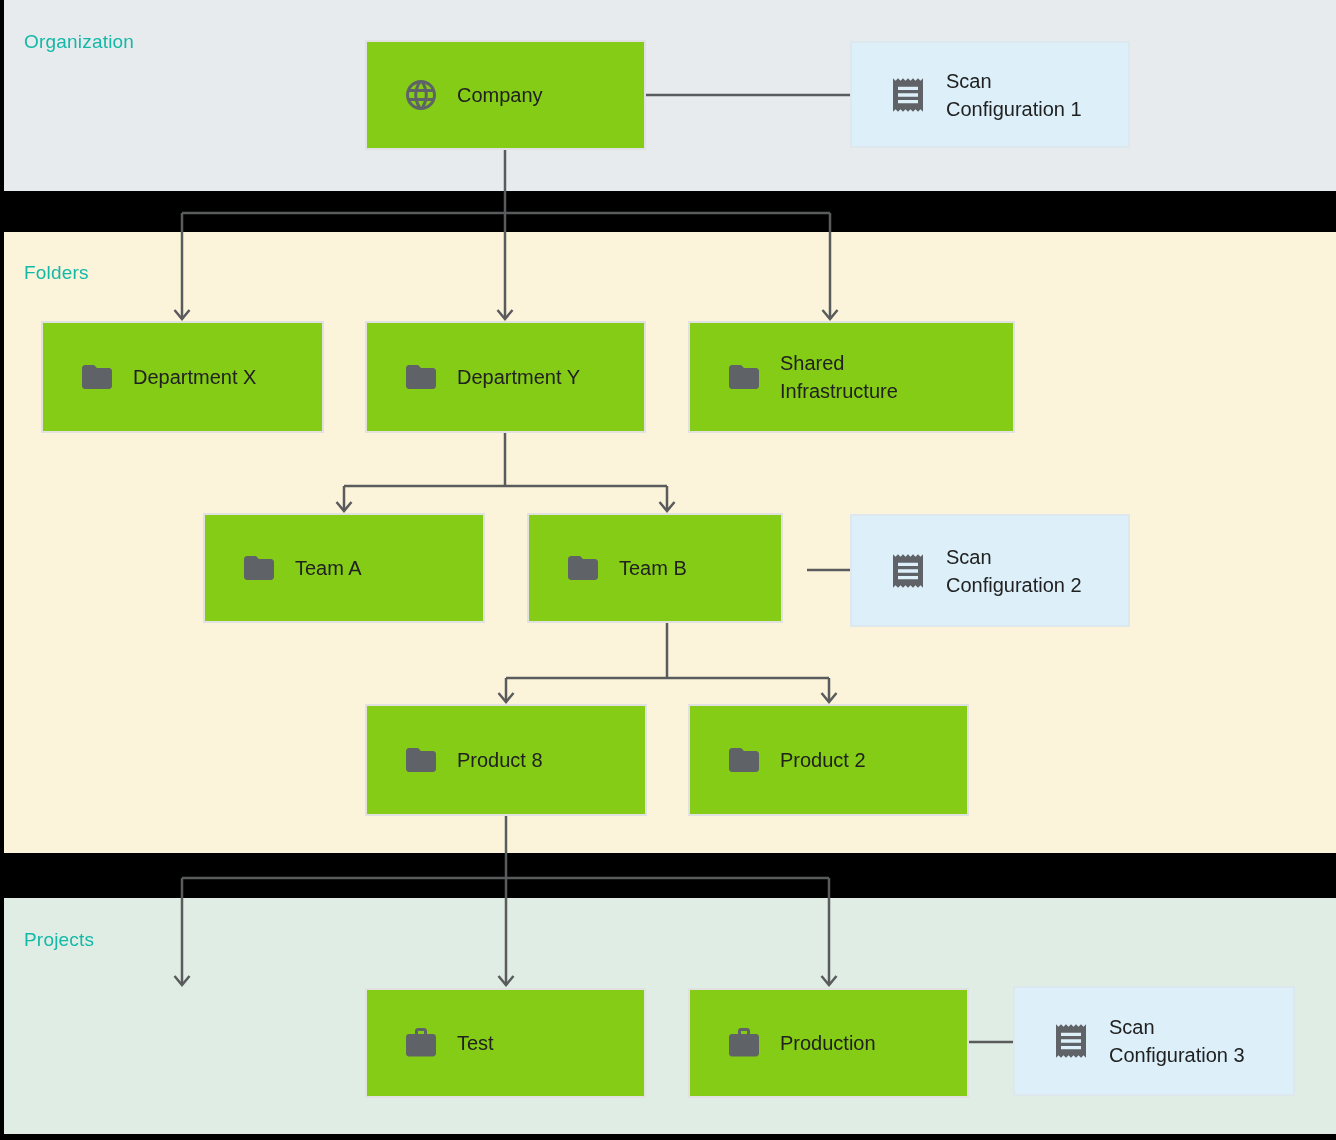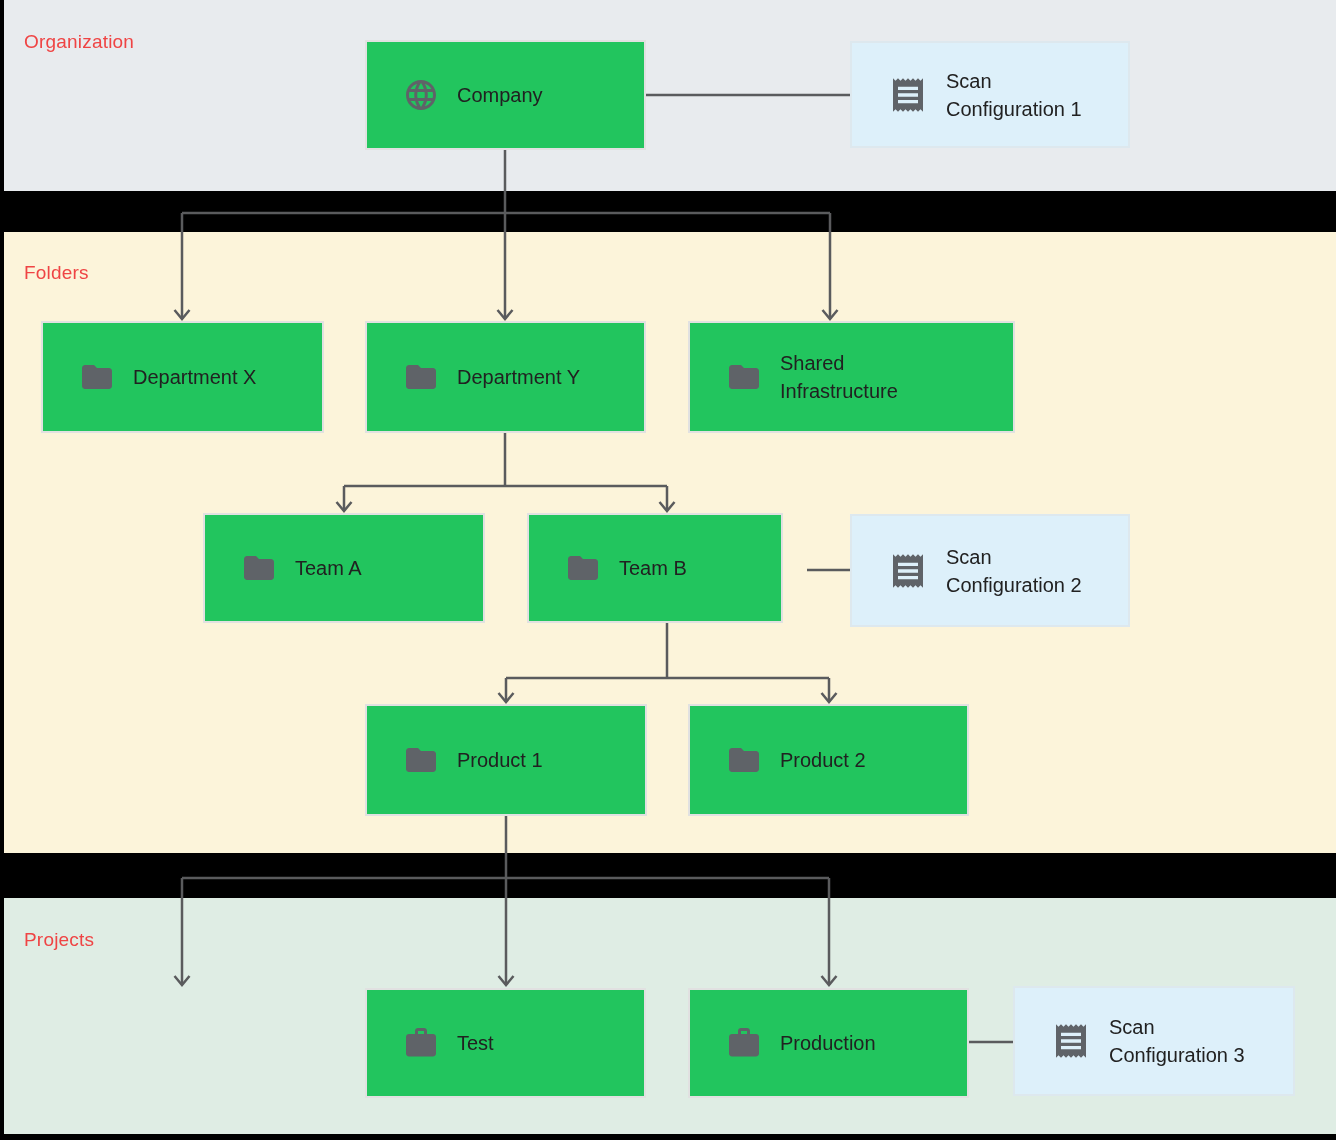--- a/index.html
+++ b/index.html
@@ -5,27 +5,27 @@
   html,body{margin:0;padding:0;background:#000;}
   #stage{
     position:relative;width:1336px;height:1140px;background:#000;
     overflow:hidden;font-family:"Liberation Sans", sans-serif;
   }
   .band{position:absolute;left:4px;width:1332px;}
   .band-organization{top:0;height:191px;background:#e8ebee;}
   .band-folders{top:232px;height:621px;background:#fcf4da;}
   .band-projects{top:898px;height:236px;background:#dfede4;}
   .band-label{
-    position:absolute;left:24px;font-size:19px;color:#ef4444;
+    position:absolute;left:24px;font-size:19px;color:#14b8a6;
     letter-spacing:0.2px;z-index:3;
   }
   #connectors{position:absolute;left:0;top:0;z-index:1;pointer-events:none;}
   #connectors path{stroke:#5a5b5d;stroke-width:2.5;fill:none;}
   .node{
-    position:absolute;z-index:2;background:#22c55e;border:2px solid #e1e1e1;
+    position:absolute;z-index:2;background:#84cc16;border:2px solid #e1e1e1;
     box-sizing:border-box;display:flex;align-items:center;
     padding-left:36px;gap:18px;
   }
   .node.config{background:#ddf0fa;border-color:#dde8ee;}
   .node .icon{flex:0 0 auto;display:flex;align-items:center;}
   .node .icon svg{width:36px;height:36px;fill:#5f6368;}
   .node.config .icon svg{width:40px;height:40px;}
   .node .label{
     font-size:20px;color:#212121;line-height:28px;max-width:152px;
   }
@@ -167,21 +167,21 @@
     </span>
     <span class="label">Scan Configuration 2</span>
   </div>
 
   <div class="node" style="left:365px;top:704px;width:282px;height:112px">
     <span class="icon">
       <svg viewBox="0 0 24 24">
           <path d="M10 4H4c-1.1 0-1.99.9-1.99 2L2 18c0 1.1.9 2 2 2h16c1.1 0 2-.9 2-2V8c0-1.1-.9-2-2-2h-8l-2-2z"></path>
         </svg>
     </span>
-    <span class="label">Product 1</span>
+    <span class="label">Product 8</span>
   </div>
 
   <div class="node" style="left:688px;top:704px;width:281px;height:112px">
     <span class="icon">
       <svg viewBox="0 0 24 24">
           <path d="M10 4H4c-1.1 0-1.99.9-1.99 2L2 18c0 1.1.9 2 2 2h16c1.1 0 2-.9 2-2V8c0-1.1-.9-2-2-2h-8l-2-2z"></path>
         </svg>
     </span>
     <span class="label">Product 2</span>
   </div>

